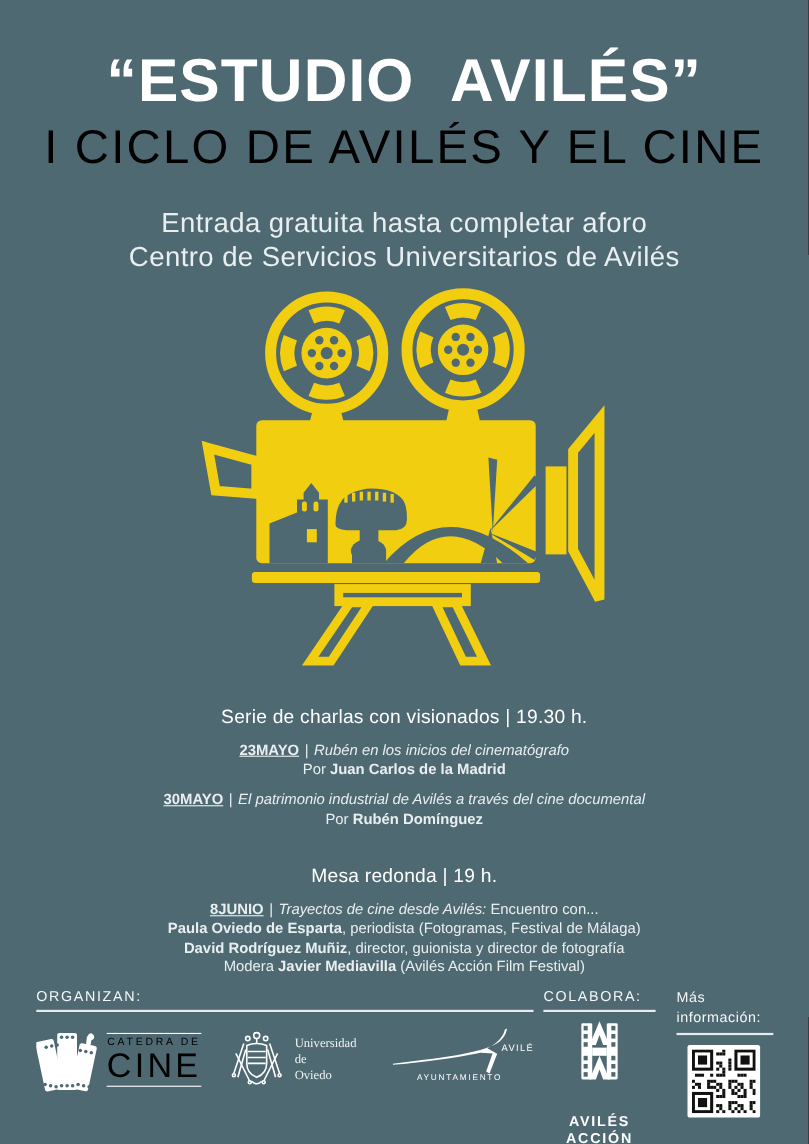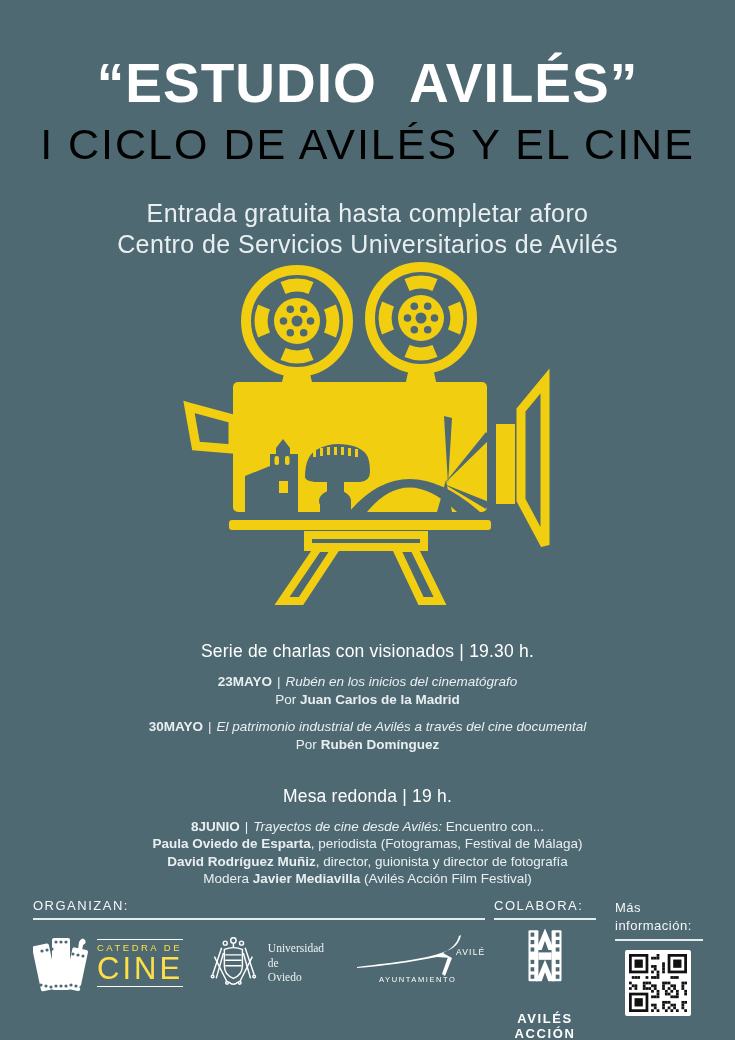--- a/index.html
+++ b/index.html
@@ -1,42 +1,42 @@
 <!DOCTYPE html>
 <html><head>
 <meta charset="utf-8">
 <style>
   html,body{margin:0;padding:0;background:#222;}
   .poster{position:relative;width:735px;height:1040px;background:#4e6972;overflow:hidden;
           font-family:"Liberation Sans",sans-serif;color:#fff;}
   
-  .header{position:absolute;top:56px;left:0;width:735px;text-align:center;}
+  .header{position:absolute;top:46px;left:0;width:735px;text-align:center;}
   .title{font-size:55px;font-weight:bold;letter-spacing:1px;word-spacing:18px;color:#fff;line-height:1.0;}
   .subtitle{font-size:43px;font-weight:300;letter-spacing:2px;color:#000000;margin-top:12px;line-height:1.0;}
   .venue{margin-top:32px;font-size:25px;font-weight:300;color:#e9eff1;line-height:1.25;letter-spacing:.4px;}
   
   .camera{position:absolute;top:258px;left:181px;width:372px;height:354px;}
   
   .talks{position:absolute;top:641px;left:0;width:735px;text-align:center;color:#eef2f4;}
   .sec-heading{font-size:17.5px;font-weight:normal;color:#fff;letter-spacing:.2px;margin:0 0 11px 0;}
   .item{font-size:13.5px;line-height:1.3;margin-bottom:10px;color:#e9eff1;}
-  .date{font-weight:bold;}
+  .date{font-weight:bold;text-decoration:underline;}
   .pipe{margin:0 5px;font-weight:300;}
   .ittl{font-style:italic;}
   .bold{font-weight:bold;}
   .mesa{position:absolute;top:786px;left:0;width:735px;text-align:center;color:#e9eff1;}
   .mesa .line{font-size:13.5px;line-height:1.28;}
   
   .fcol{position:absolute;top:898px;}
   .flabel{font-size:13px;letter-spacing:1.5px;color:#f4f7f8;font-weight:400;}
   .frule{height:2px;background:#e6ecee;margin-top:5px;}
   .org{left:33px;width:452px;}
   .org .logos{display:flex;align-items:center;gap:26px;margin-top:10px;}
   .catedra{display:flex;align-items:center;gap:8px;}
-  .catedra-text{color:#fde047;}
+  .catedra-text{color:#000000;text-align:center;}
   .cat-top{font-size:9.5px;letter-spacing:2.5px;border-top:1.5px solid #fff;padding-top:2px;}
   .cat-main{font-size:31px;font-weight:300;letter-spacing:3px;line-height:1.02;border-bottom:1.5px solid #fff;padding-bottom:2px;}
   .uniovi{display:flex;align-items:center;gap:10px;}
   .uniovi-text{font-family:"Liberation Serif",serif;font-size:11.5px;line-height:1.25;color:#eef2f4;}
   .colab{left:494px;width:102px;text-align:center;}
   .colab .flabel{display:block;text-align:left;}
   .aviles-accion{margin-top:8px;}
   .aa-line1{font-size:13px;font-weight:bold;letter-spacing:1.6px;margin-top:17px;}
   .aa-line2{font-size:4.5px;letter-spacing:1px;margin-top:2px;color:#dfe7ea;}
   .masinfo{left:615px;width:88px;}

